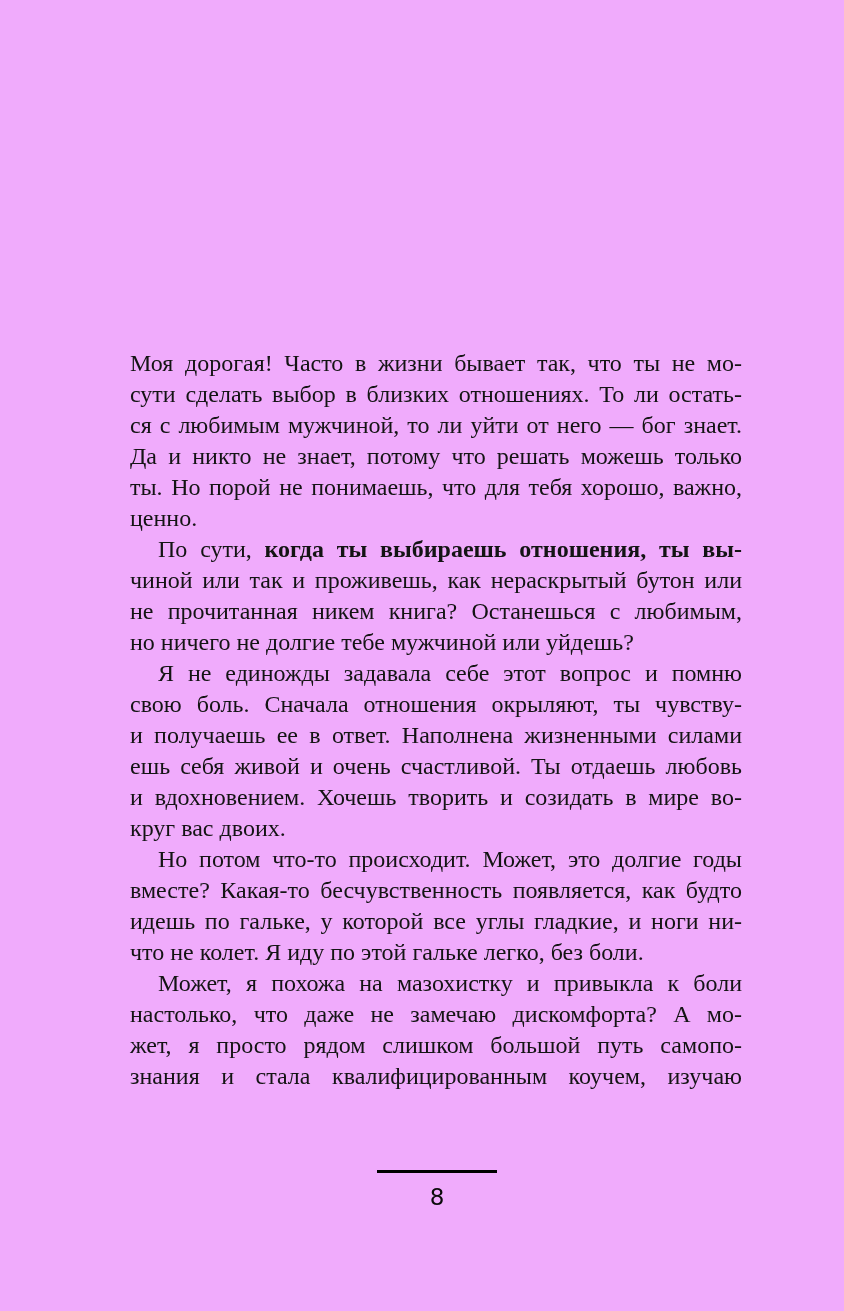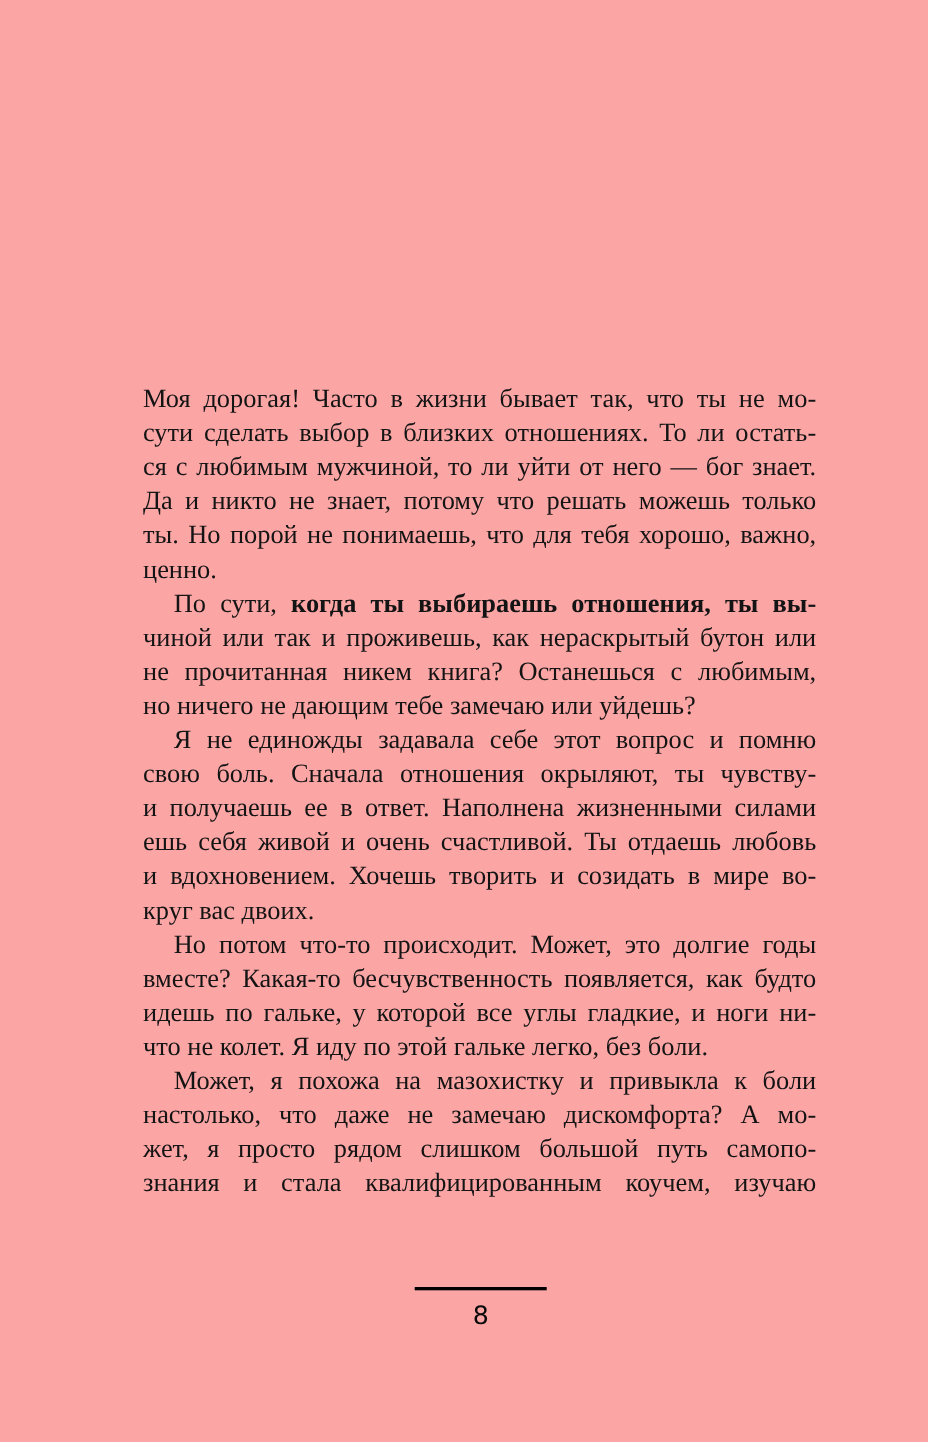--- a/index.html
+++ b/index.html
@@ -1,21 +1,21 @@
 <!DOCTYPE html>
 <html><head>
 <meta charset="utf-8">
 <style>
   * { margin: 0; padding: 0; box-sizing: border-box; }
   html, body { background: #ffffff; }
   .page {
     position: relative;
     width: 844px;
     height: 1311px;
-    background: #fca5a5;
+    background: #f0abfc;
     overflow: hidden;
     font-family: "Liberation Serif", "DejaVu Serif", serif;
     color: #141414;
   }
   .text-block {
     position: absolute;
     left: 130px;
     top: 348px;
     width: 612px;
     font-size: 24px;
@@ -66,21 +66,21 @@
         <div class="line"><span>Да и никто не знает, потому что решать можешь только</span></div>
         <div class="line"><span>ты. Но порой не понимаешь, что для тебя хорошо, важно,</span></div>
         <div class="line endpara"><span>ценно.</span></div>
       </div>
       <div>
         <div class="line indent"><span>По сути, </span><span class="b">когда ты выбираешь отношения, ты вы-</span></div>
       </div>
       <div>
         <div class="line"><span>чиной или так и проживешь, как нераскрытый бутон или</span></div>
         <div class="line"><span>не прочитанная никем книга? Останешься с любимым,</span></div>
-        <div class="line endpara"><span>но ничего не дающим тебе замечаю или уйдешь?</span></div>
+        <div class="line endpara"><span>но ничего не долгие тебе мужчиной или уйдешь?</span></div>
       </div>
       <div>
         <div class="line indent"><span>Я не единожды задавала себе этот вопрос и помню</span></div>
         <div class="line"><span>свою боль. Сначала отношения окрыляют, ты чувству-</span></div>
         <div class="line"><span>и получаешь ее в ответ. Наполнена жизненными силами</span></div>
         <div class="line"><span>ешь себя живой и очень счастливой. Ты отдаешь любовь</span></div>
         <div class="line"><span>и вдохновением. Хочешь творить и созидать в мире во-</span></div>
         <div class="line endpara"><span>круг вас двоих.</span></div>
       </div>
       <div>

